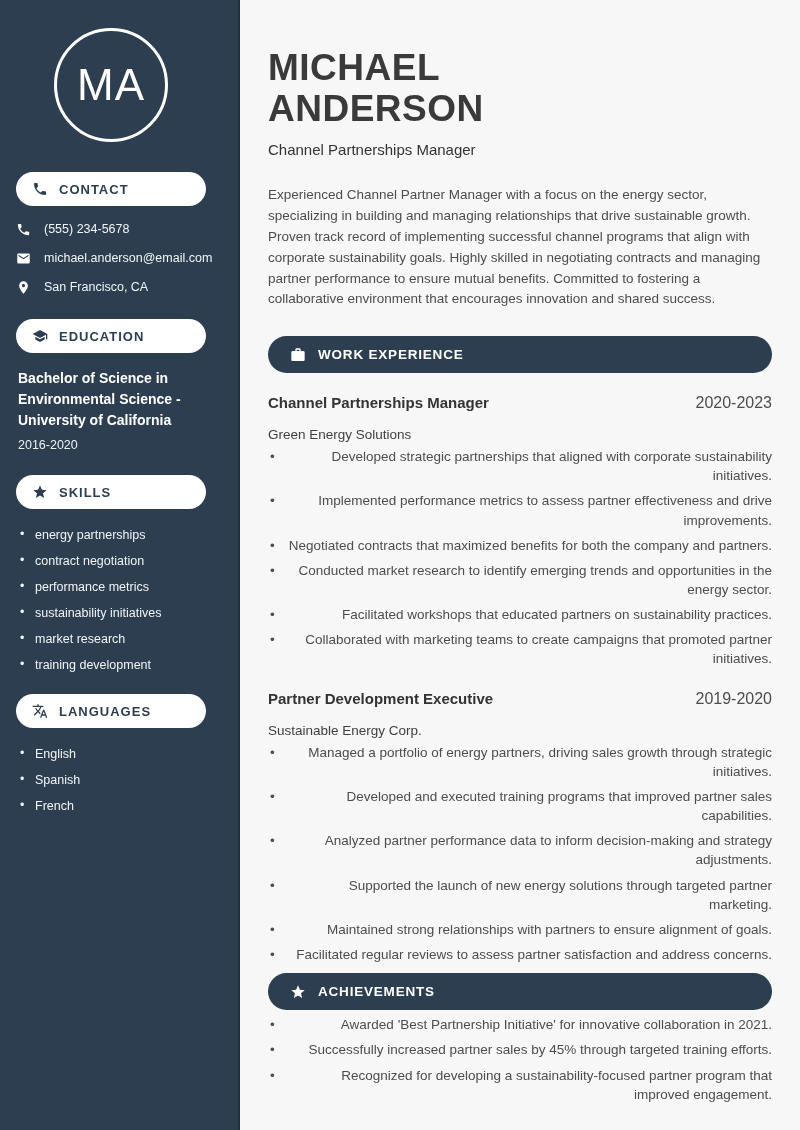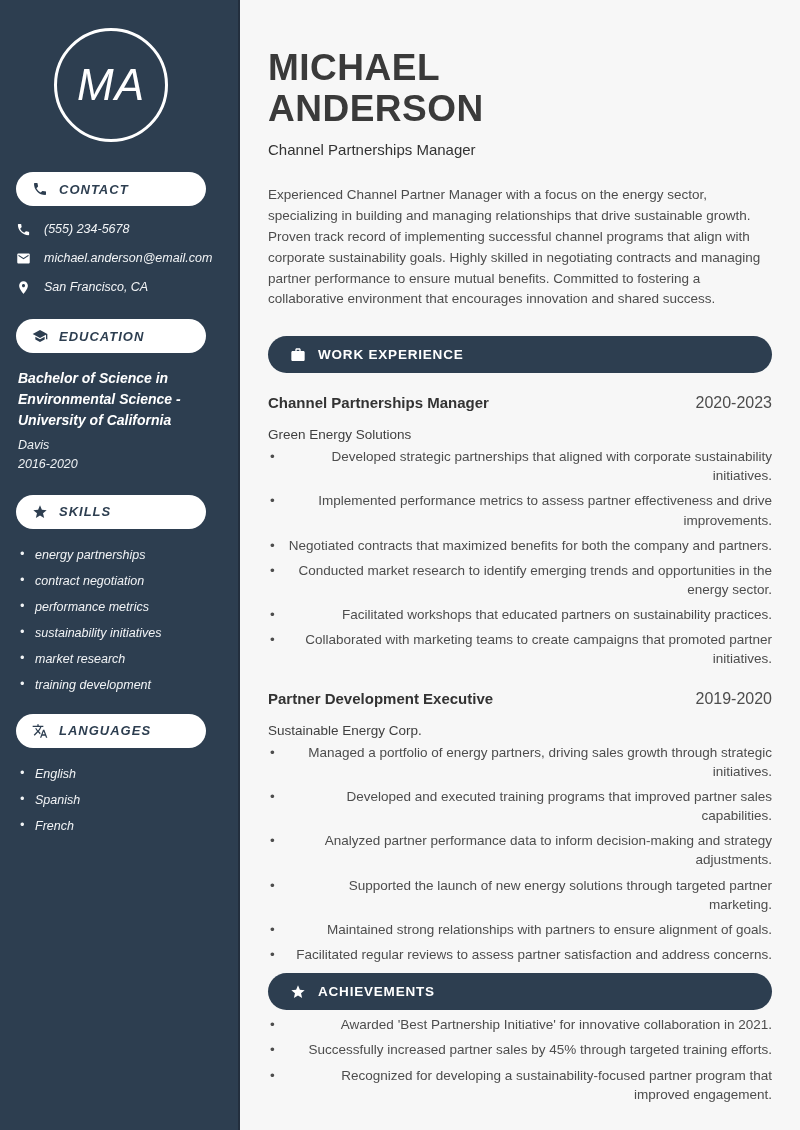--- a/index.html
+++ b/index.html
@@ -13,21 +13,20 @@
 
   
   .sidebar {
     width: 240px;
     min-width: 240px;
     height: 100%;
     background: #2d3e50;
     border-right: 2px solid #232f3e;
     padding: 28px 32px 20px 16px;
     color: #ffffff;
-    font-style: italic;
   }
   .avatar {
     width: 114px; height: 114px;
     border: 3px solid #ffffff;
     border-radius: 50%;
     margin: 0 auto 30px auto;
     display: flex; align-items: center; justify-content: center;
   }
   .avatar span {
     font-size: 44px;
@@ -206,21 +205,20 @@
 
     <div class="pill">
       <svg viewBox="0 0 24 24">
           <path d="M5 13.18v4L12 21l7-3.82v-4L12 17l-7-3.82zM12 3L1 9l11 6 9-4.91V17h2V9L12 3z"></path>
         </svg>
       <span>EDUCATION</span>
     </div>
 
     <div class="edu-block">
       <div class="edu-degree">Bachelor of Science in Environmental Science - University of California</div>
-      <div class="edu-detail">Davis</div>
       <div class="edu-years">2016-2020</div>
     </div>
 
     <div class="pill">
       <svg viewBox="0 0 24 24">
           <path d="M12 17.27L18.18 21l-1.64-7.03L22 9.24l-7.19-.61L12 2 9.19 8.63 2 9.24l5.46 4.73L5.82 21z"></path>
         </svg>
       <span>SKILLS</span>
     </div>
 

